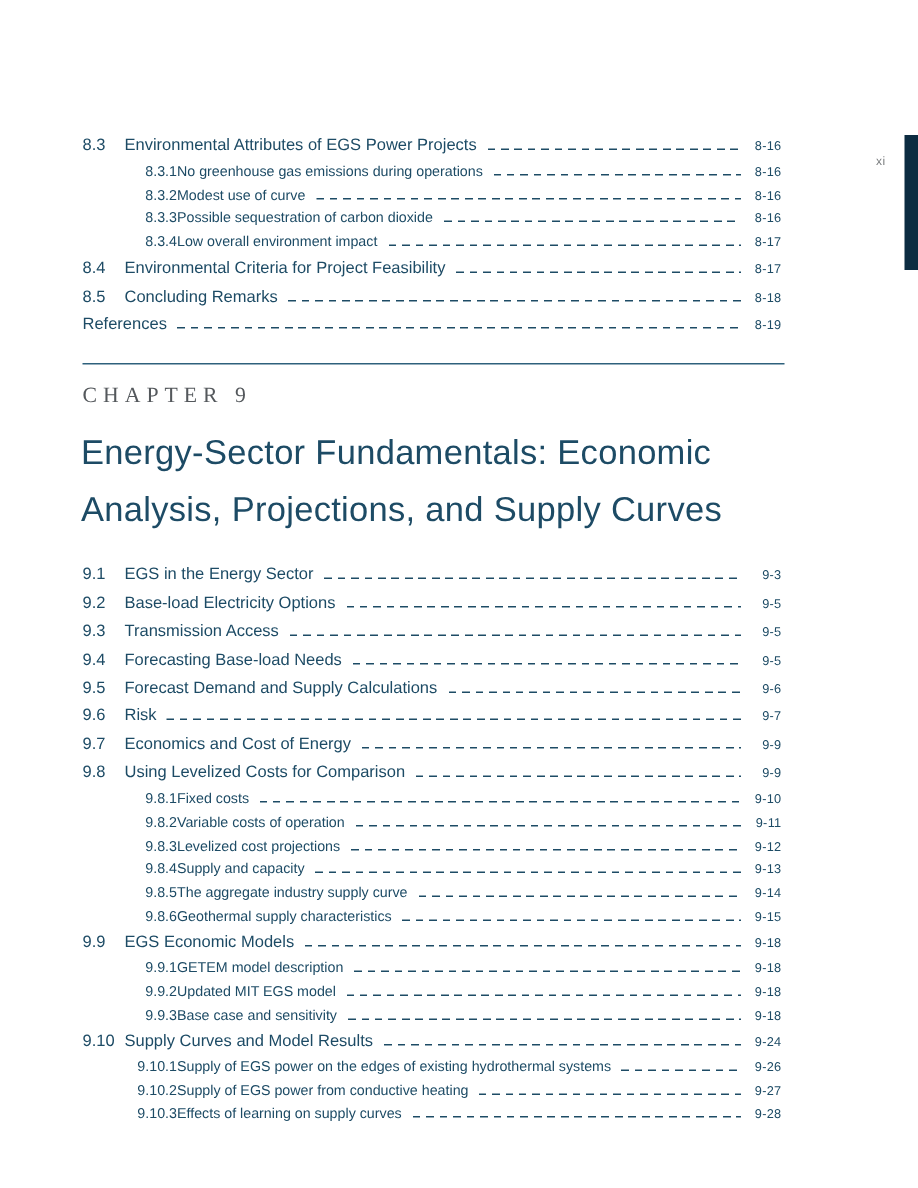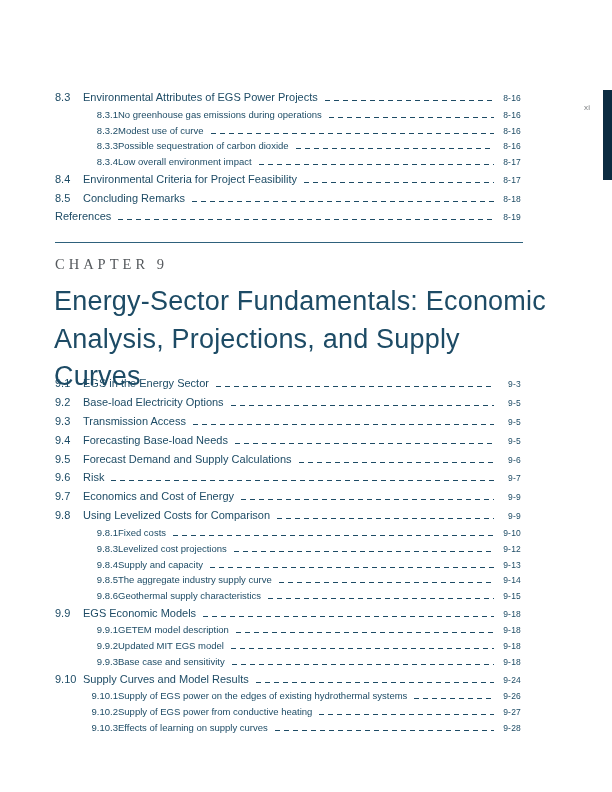--- a/index.html
+++ b/index.html
@@ -28,21 +28,21 @@
   .toc-row.sub .num{width:36px;text-align:right;}
   
   .rule{position:absolute;left:55px;top:242px;width:468px;height:1px;background:var(--rule,#2e617c);}
   .kicker{
     position:absolute;left:55px;top:256px;
     font-family:"Liberation Serif",serif;font-size:14.5px;letter-spacing:4px;
     color:var(--kicker,#54585c);
   }
   .title{
     position:absolute;left:54px;top:283px;width:500px;
-    font-size:27px;line-height:37.5px;letter-spacing:0.2px;
+    font-size:23px;line-height:37.5px;letter-spacing:0.2px;
     color:var(--ink,#1d4b65);
   }
   
   .thumb-tab{position:absolute;right:0;top:90px;width:9px;height:90px;background:var(--tab,#0c2c41);}
   .folio{position:absolute;left:584px;top:103px;font-size:8px;color:#7a7d7f;letter-spacing:0.3px;}
 </style>
 </head>
 <body>
 
 <div class="page">
@@ -169,20 +169,26 @@
     <span class="pg">9-9</span>
   </div>
 
   <div class="toc-row sub">
     <span class="num">9.8.1</span>
     <span class="label">Fixed costs</span>
     <span class="leader"></span>
     <span class="pg">9-10</span>
   </div>
 
+  <div class="toc-row sub">
+    <span class="num">9.8.2</span>
+    <span class="label">Variable costs of operation</span>
+    <span class="leader"></span>
+    <span class="pg">9-11</span>
+  </div>
 
   <div class="toc-row sub">
     <span class="num">9.8.3</span>
     <span class="label">Levelized cost projections</span>
     <span class="leader"></span>
     <span class="pg">9-12</span>
   </div>
 
   <div class="toc-row sub">
     <span class="num">9.8.4</span>

